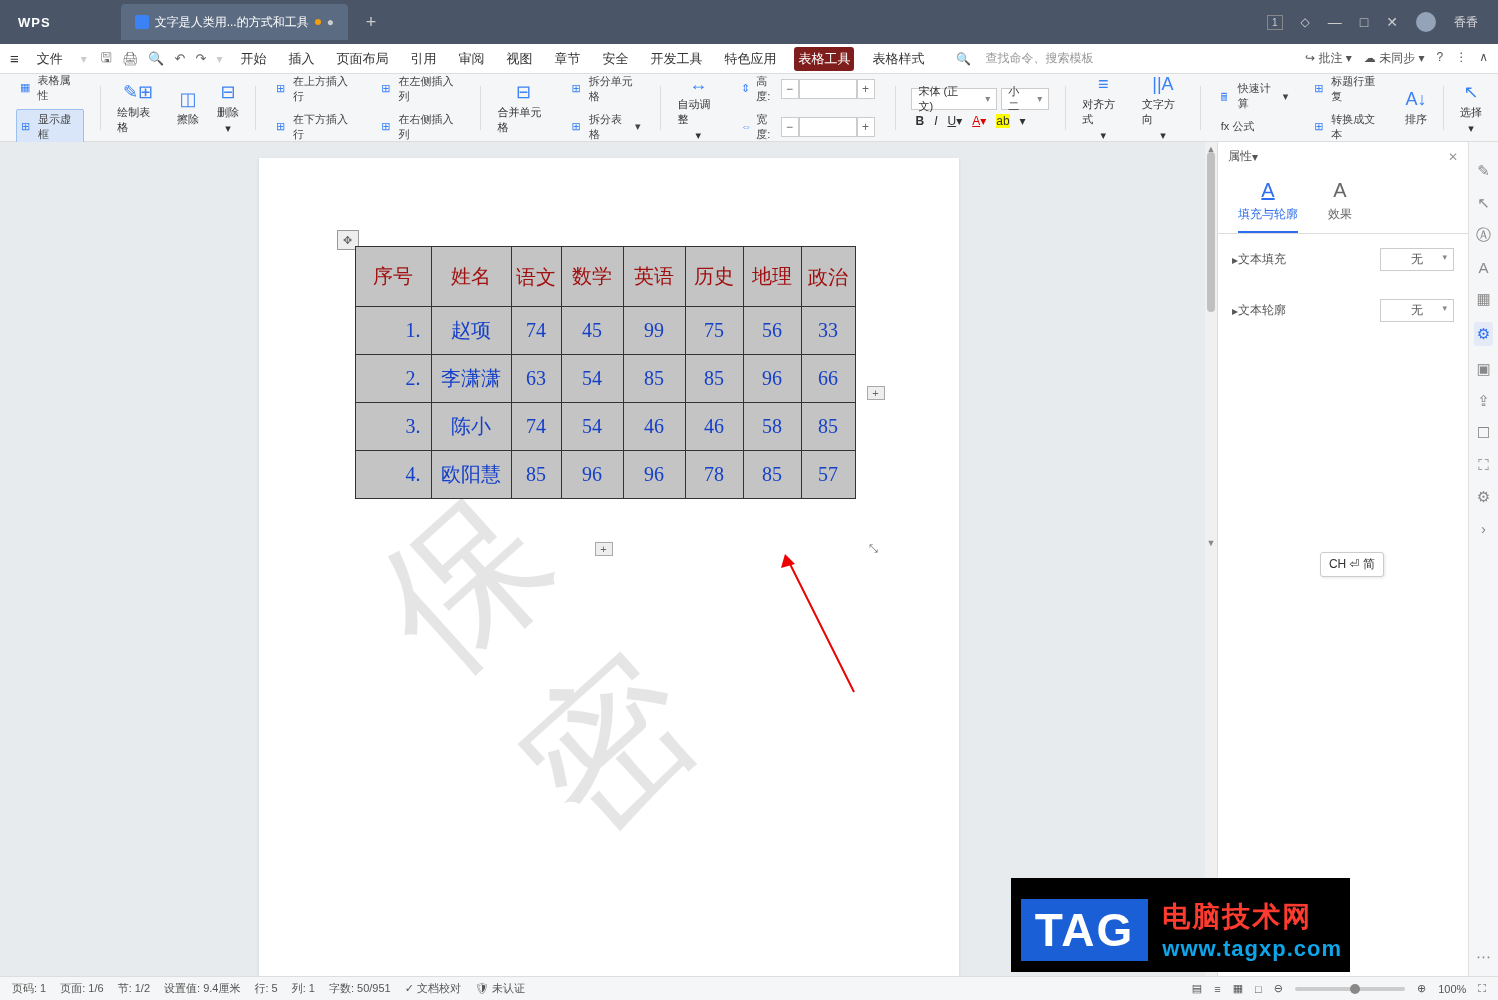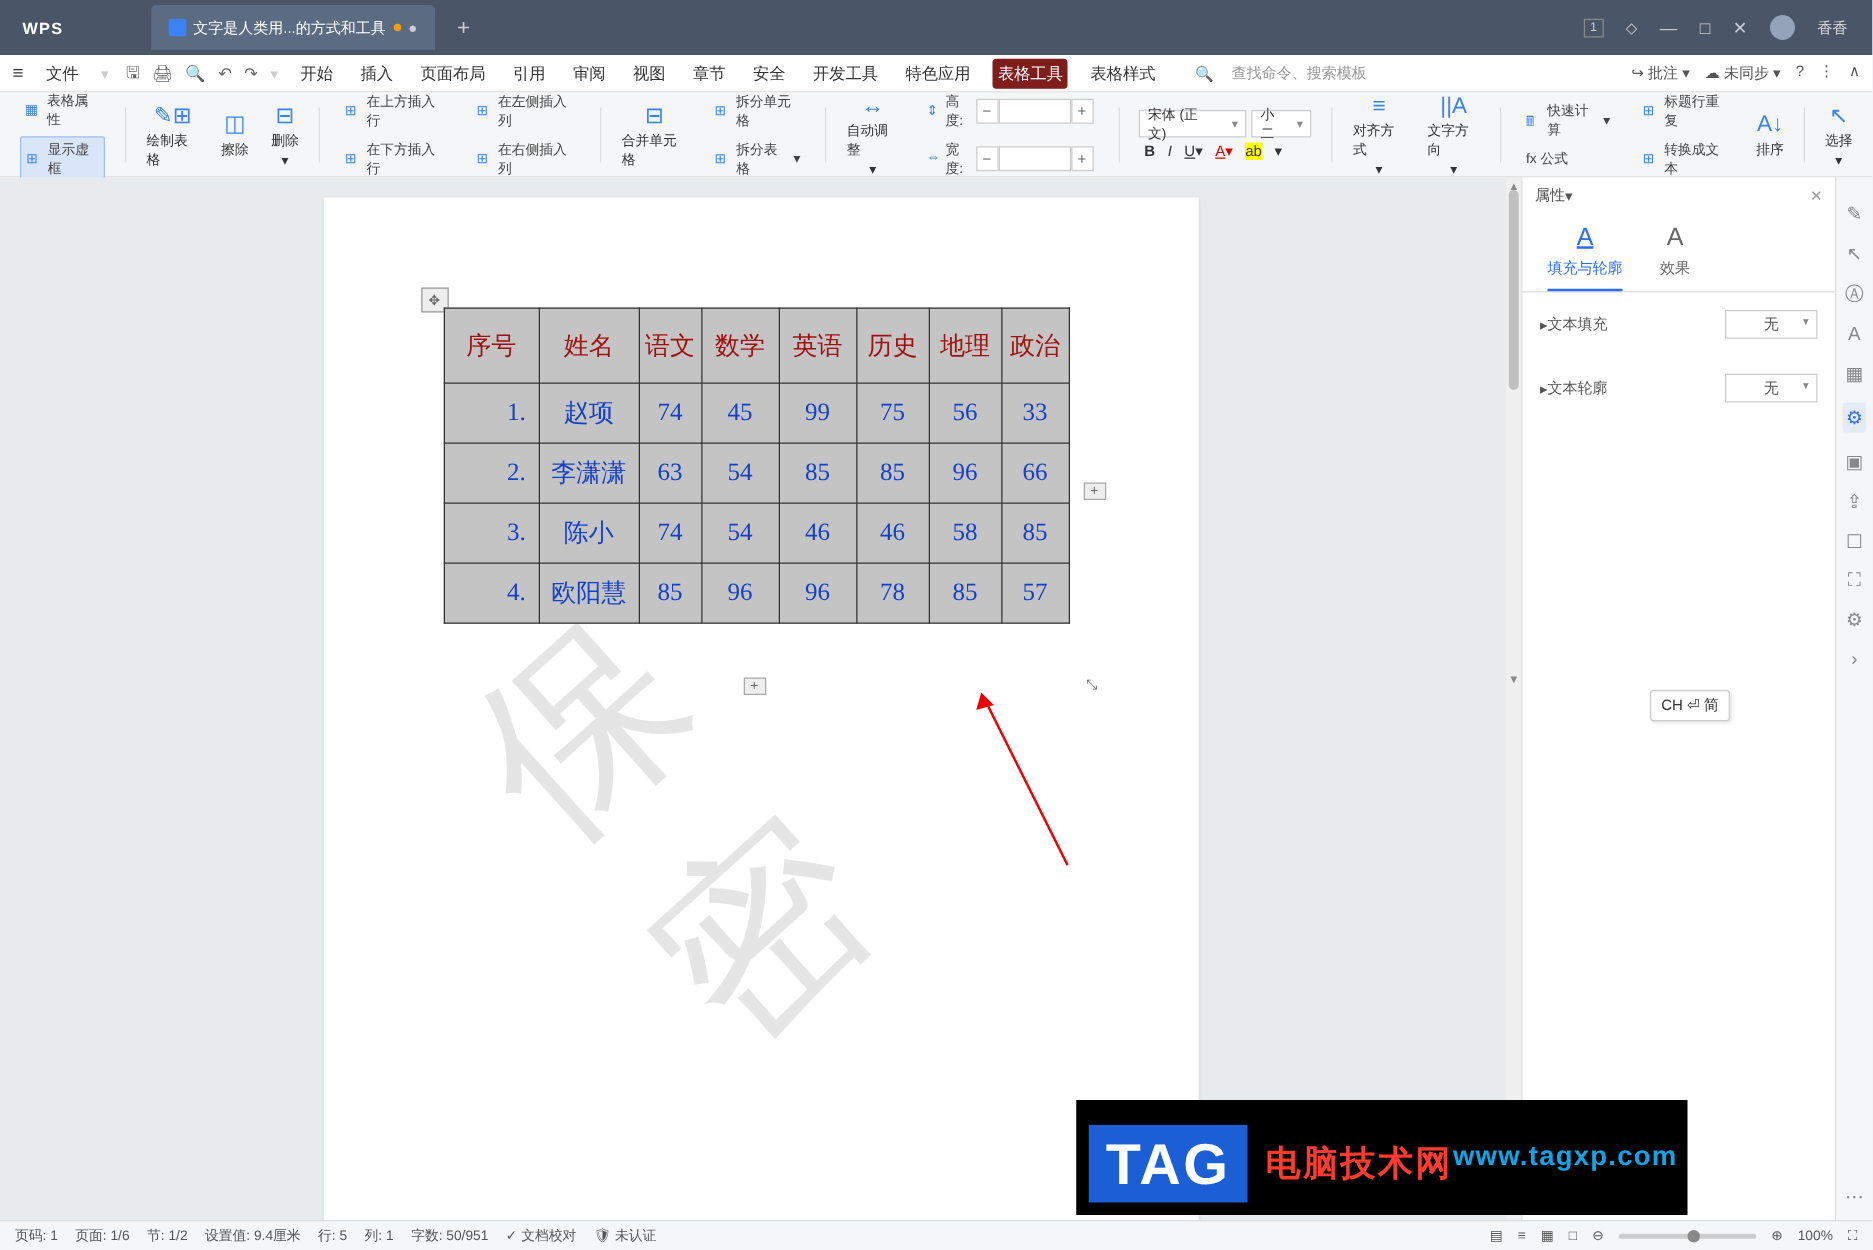--- a/index.html
+++ b/index.html
@@ -89,21 +89,21 @@
 
 
 .statusbar { height: 24px; background: #f5f6f7; border-top: 1px solid #ddd; display: flex; align-items: center; padding: 4px 12px; gap: 14px; font-size: 11px; color: #555; }
 .statusbar .right { margin-left: auto; display: flex; align-items: center; gap: 12px; }
 .zoom-slider { width: 110px; height: 4px; background: #ccc; position: relative; border-radius: 2px; }
 .zoom-slider .zt { position: absolute; width: 10px; height: 10px; background: #888; border-radius: 50%; top: -3px; left: 50%; }
 
 
 .tagbox { position: absolute; right: 148px; bottom: 28px; background: #000; color: #fff; padding: 20px 8px 10px 10px; display: flex; align-items: center; gap: 14px; }
 .tagbox .big { background: #1a5fd6; color: #fff; font-weight: bold; font-size: 46px; padding: 4px 14px; letter-spacing: 2px; }
-.tagbox .txt { display: flex; flex-direction: row; font-family: "SimHei"; text-align: right; }
+.tagbox .txt { display: flex; flex-direction: column; font-family: "SimHei"; }
 .tagbox .txt .l1 { color: #ff3b2f; font-size: 28px; font-weight: bold; letter-spacing: 2px; }
 .tagbox .txt .l2 { color: #0ea5e9; font-size: 22px; font-weight: bold; letter-spacing: 1px; }
 
 .plus-btn { position:absolute; width:18px; height:14px; border:1px solid #aaa; background:#eee; display:flex; align-items:center; justify-content:center; font-size:11px; color:#666; }
 </style>
 </head>
 <body>
 
 <div class="titlebar">
   <div class="logo">WPS</div>

